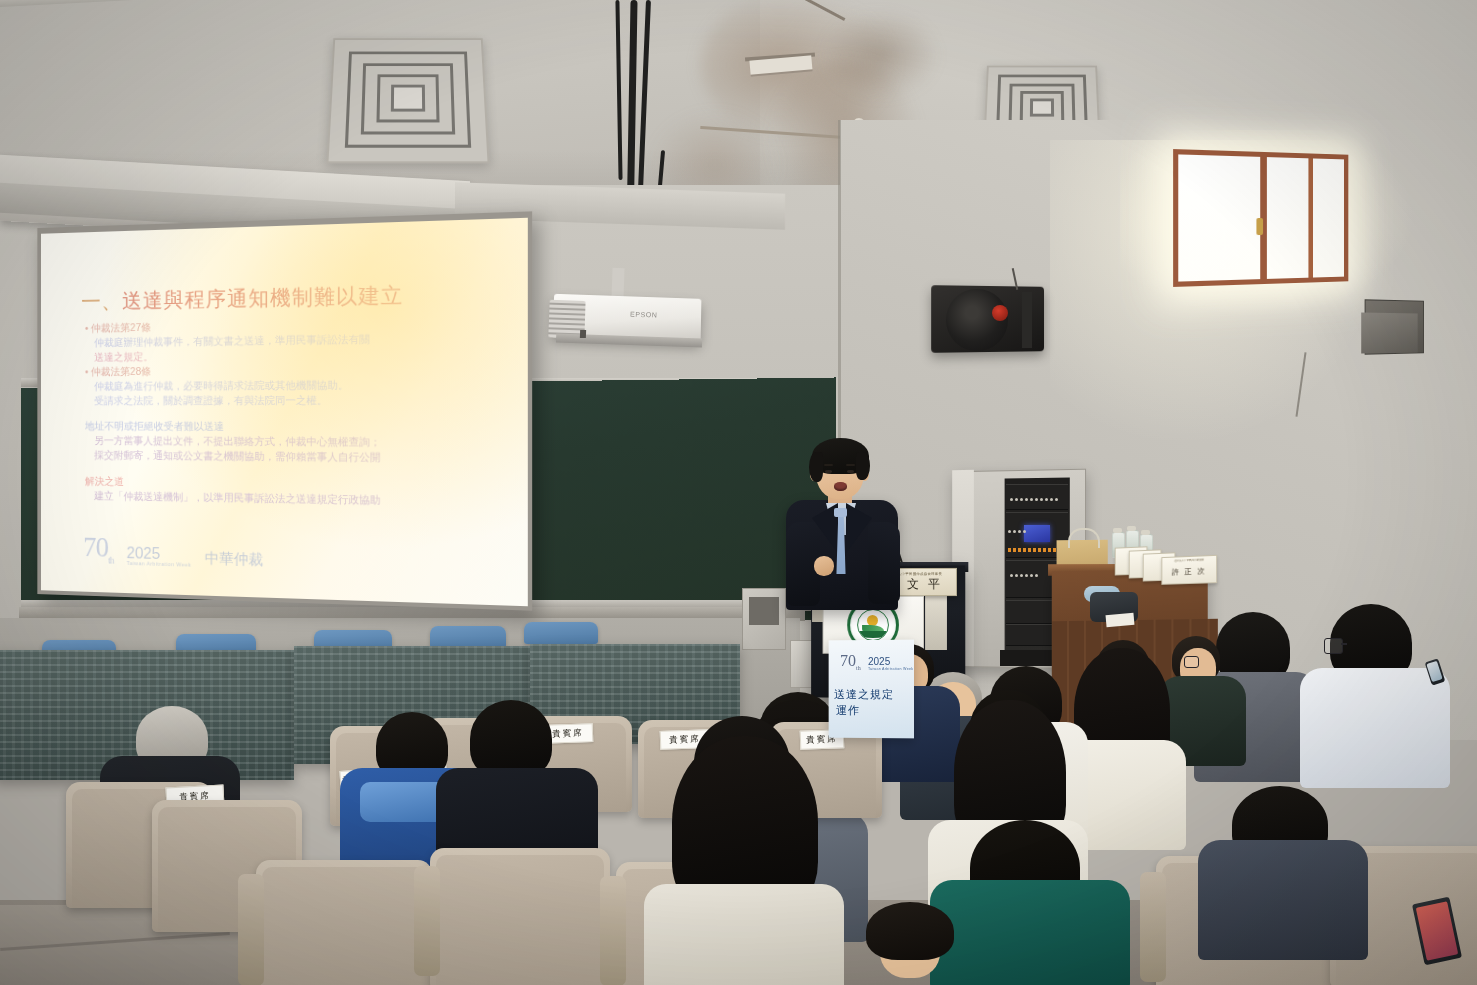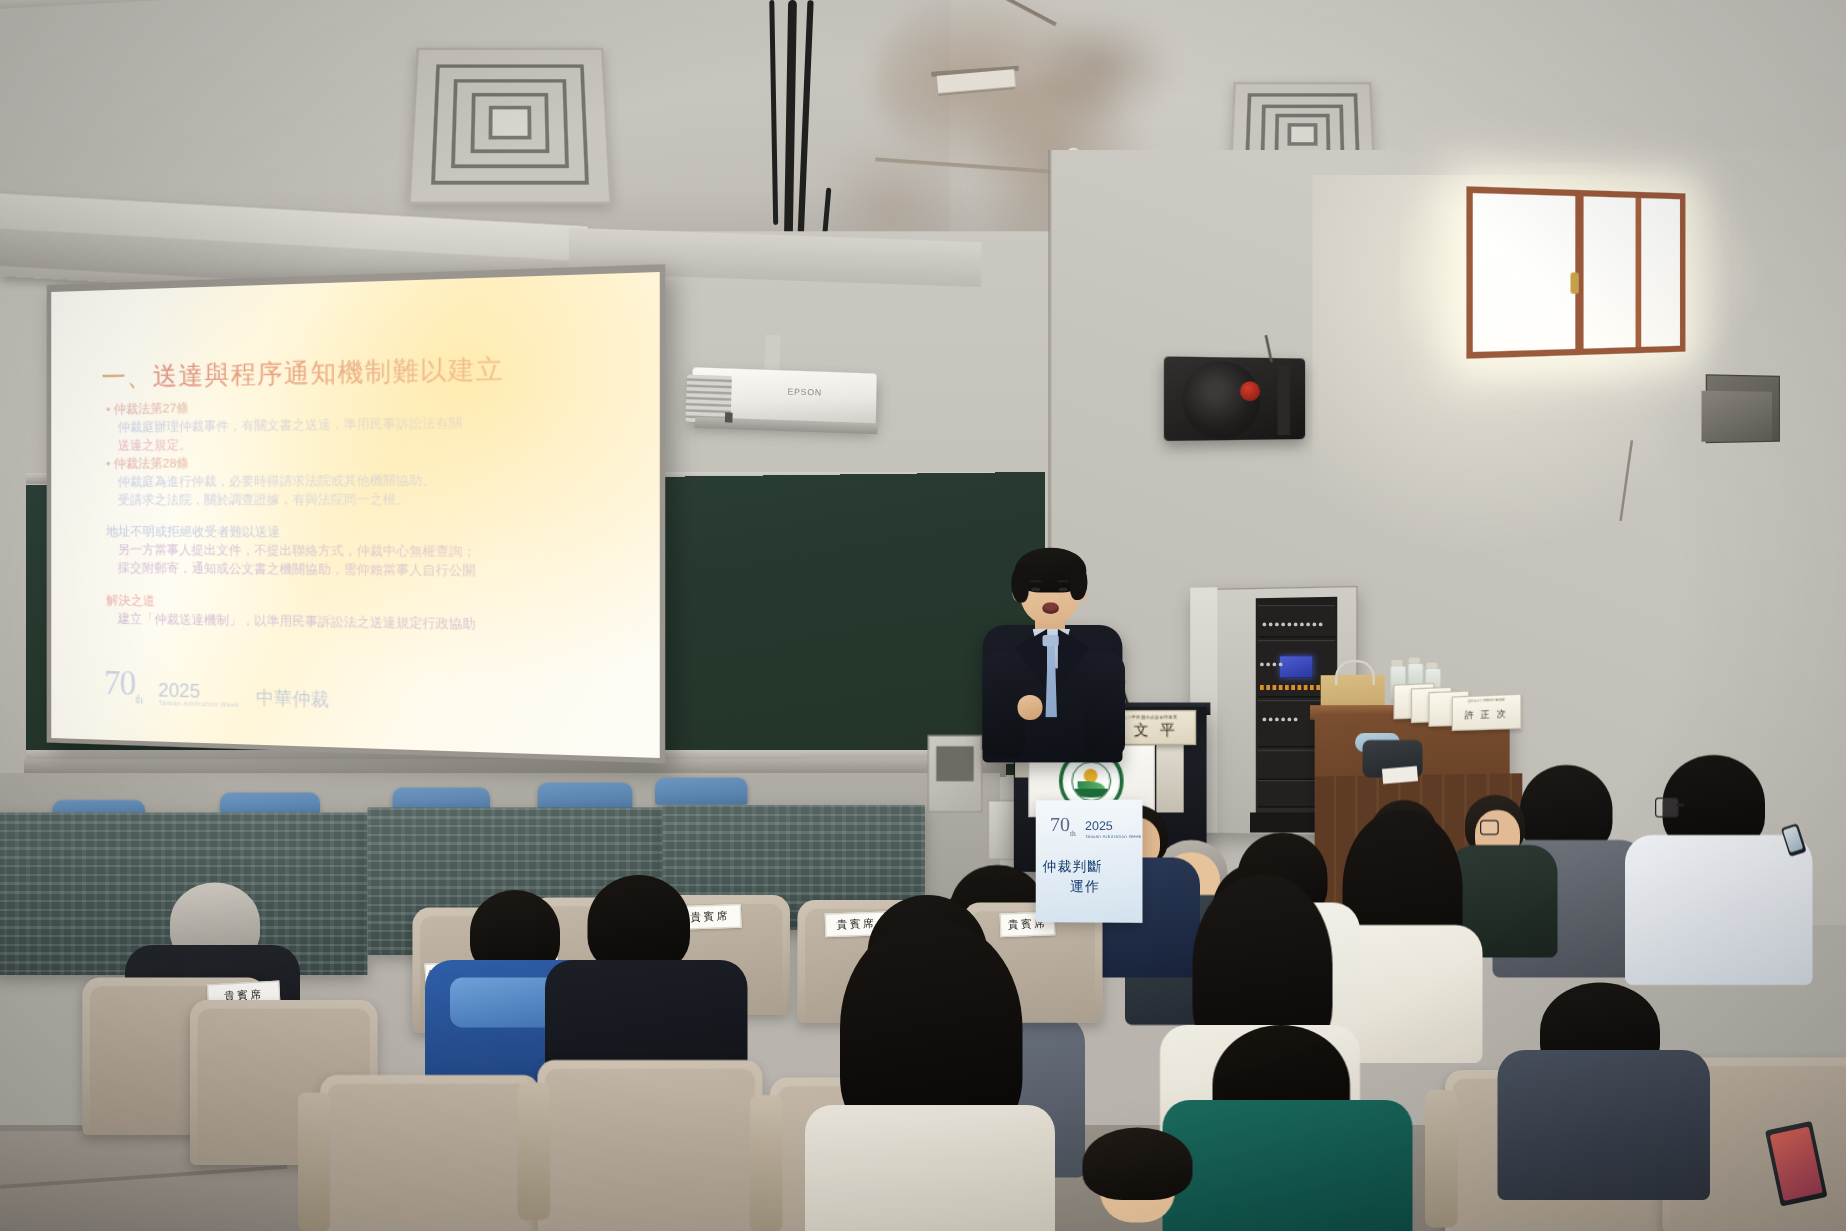--- a/index.html
+++ b/index.html
@@ -570,22 +570,22 @@
       </div>
     </div>
   </div>
 
   <div class="standee"></div>
   <div class="std-70"><span>70</span><sub>th</sub></div>
   <div class="std-2025">
     <b>2025</b><i>Taiwan Arbitration Week</i>
   </div>
   <div class="std-txt">
-    <div>仲裁判斷</div>
-    <div style="margin-left:22px;">運作</div>
+    <div>送達之規定</div>
+    <div style="margin-left:2px;">運作</div>
   </div>
 
   <div class="bottle" style="left:1112px;top:532px;"></div>
   <div class="bcap" style="left:1113px;top:528px;"></div>
   <div class="bottle" style="left:1126px;top:530px;"></div>
   <div class="bcap" style="left:1127px;top:526px;"></div>
   <div class="bottle" style="left:1140px;top:534px;"></div>
   <div class="bcap" style="left:1141px;top:530px;"></div>
   <div class="totebag"></div>
   <div class="tote-h"></div>

